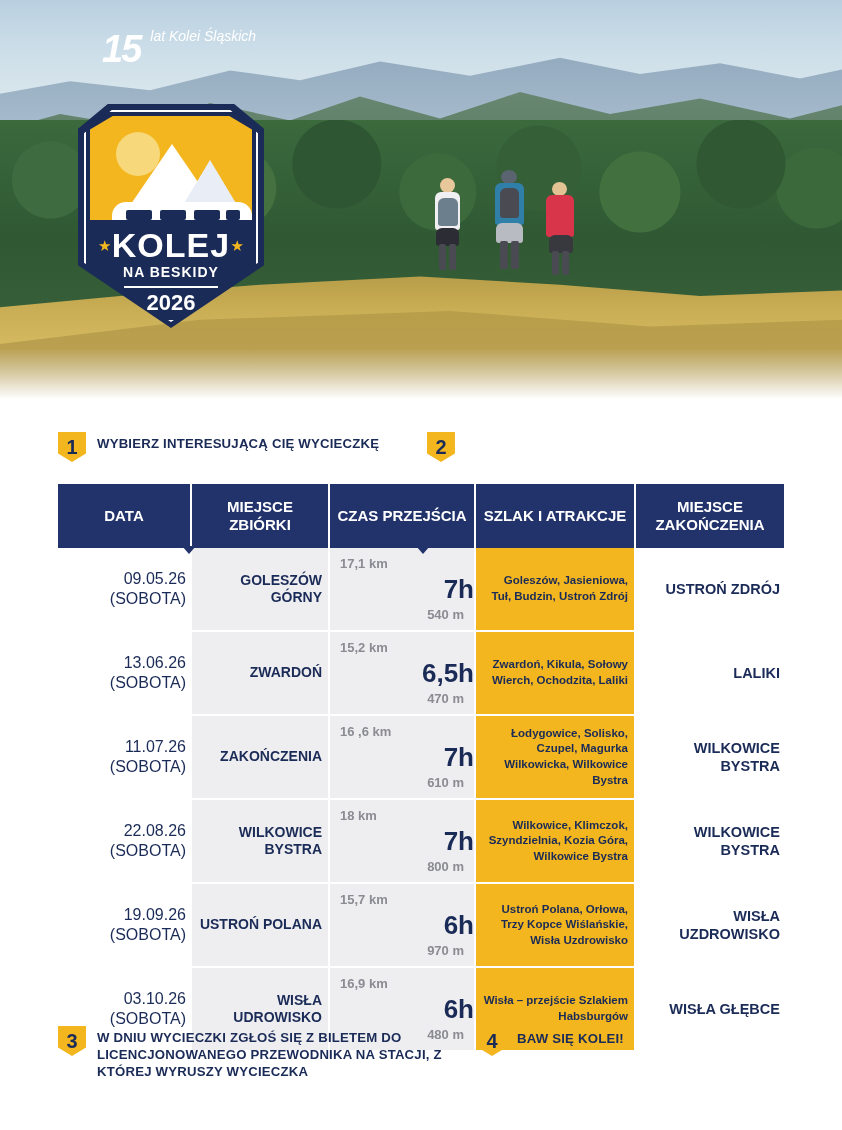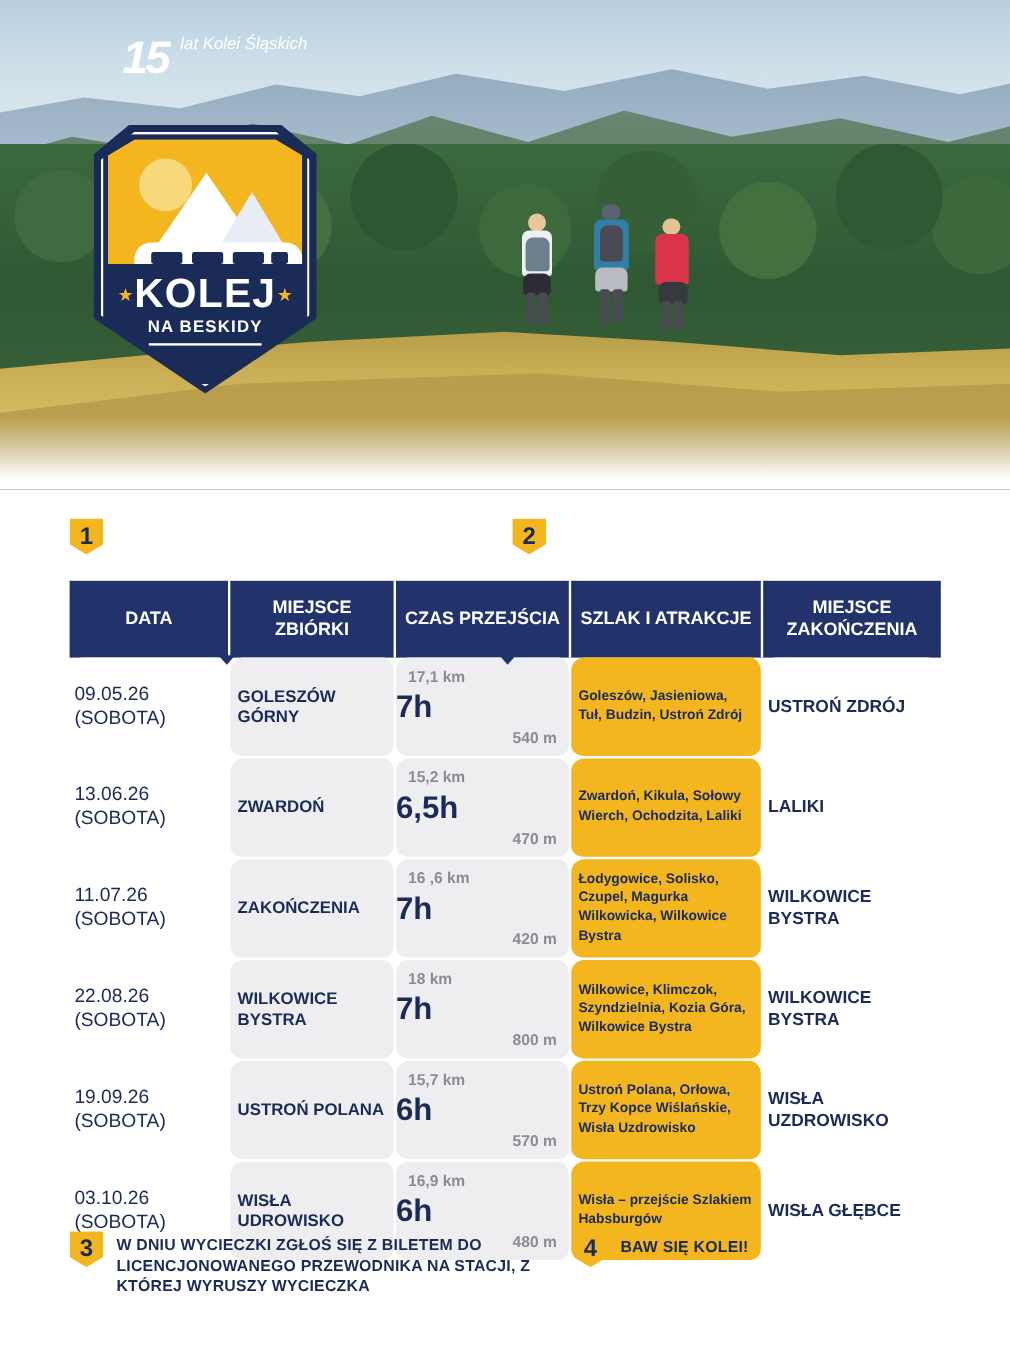--- a/index.html
+++ b/index.html
@@ -157,21 +157,21 @@
     border-collapse: separate; border-spacing: 0;
   }
   .table th {
     background: #22336b; color: #ffffff; font-size: 15px; font-weight: bold;
     padding: 14px 4px; text-align: center; line-height: 1.2;
     border-right: 2px solid #ffffff;
   }
   .table th:last-child { border-right: 0; }
   .table td {
     border-right: 2px solid #ffffff; border-bottom: 2px solid #ffffff;
-    text-align: left; vertical-align: middle; border-radius: 11px;
+    text-align: right; vertical-align: middle;
   }
   .table td:last-child { border-right: 0; }
   .c-date {
     width: 134px; background: #ffffff; color: #1b2b57;
     font-size: 16px; font-weight: normal; line-height: 1.25; padding: 10px 4px;
   }
   .c-start {
     width: 138px; background: #eeeef0; color: #1b2b57;
     font-size: 14px; font-weight: bold; line-height: 1.25; padding: 10px 6px;
   }
@@ -271,26 +271,28 @@
           <div class="train-win" style="left:82px; width:26px;"></div>
           <div class="train-win" style="left:114px; width:14px;"></div>
         </div>
 
       </div>
       <div class="star left">★</div>
       <div class="star right">★</div>
       <div class="badge-title">KOLEJ</div>
       <div class="badge-sub">NA BESKIDY</div>
       <div class="badge-rule"></div>
+      <div class="badge-year">2026</div>
     </div>
   </div>
 
   <div class="steps-top">
     <div class="step step-1">
       <div class="step-num">1</div>
+      <div class="step-text">WYBIERZ INTERESUJĄCĄ CIĘ WYCIECZKĘ</div>
     </div>
     <div class="step step-2">
       <div class="step-num">2</div>
     </div>
   </div>
 
   <table class="table">
     <thead>
       <tr>
         <th>DATA</th>
@@ -331,21 +333,21 @@
       </tr>
       <tr>
         <td class="c-date">
           <div>11.07.26</div>
           <div>(SOBOTA)</div>
         </td>
         <td class="c-start">ZAKOŃCZENIA</td>
         <td class="c-time">
           <span class="dist">16 ,6 km</span>
           <span class="dur">7h</span>
-          <span class="elev">420 m</span>
+          <span class="elev">610 m</span>
         </td>
         <td class="c-trail">Łodygowice, Solisko, Czupel, Magurka Wilkowicka, Wilkowice Bystra</td>
         <td class="c-end">WILKOWICE BYSTRA</td>
       </tr>
       <tr>
         <td class="c-date">
           <div>22.08.26</div>
           <div>(SOBOTA)</div>
         </td>
         <td class="c-start">WILKOWICE BYSTRA</td>
@@ -359,21 +361,21 @@
       </tr>
       <tr>
         <td class="c-date">
           <div>19.09.26</div>
           <div>(SOBOTA)</div>
         </td>
         <td class="c-start">USTROŃ POLANA</td>
         <td class="c-time">
           <span class="dist">15,7 km</span>
           <span class="dur">6h</span>
-          <span class="elev">570 m</span>
+          <span class="elev">970 m</span>
         </td>
         <td class="c-trail">Ustroń Polana, Orłowa, Trzy Kopce Wiślańskie, Wisła Uzdrowisko</td>
         <td class="c-end">WISŁA UZDROWISKO</td>
       </tr>
       <tr>
         <td class="c-date">
           <div>03.10.26</div>
           <div>(SOBOTA)</div>
         </td>
         <td class="c-start">WISŁA UDROWISKO</td>

